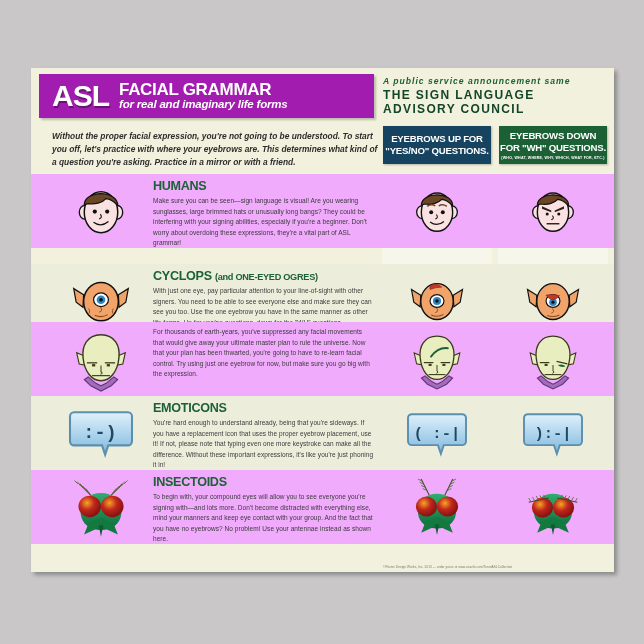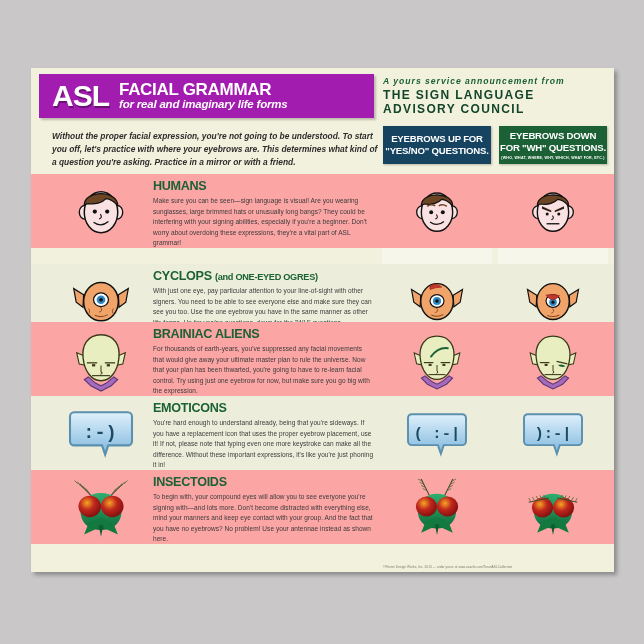--- a/index.html
+++ b/index.html
@@ -64,21 +64,21 @@
     box-shadow:1px 1px 2px rgba(0,0,0,.25);
   }
   .banner .b1{font-weight:bold;font-size:9.6px;line-height:1.22;letter-spacing:-0.2px;}
   .banner .b2{font-size:3.6px;font-weight:bold;letter-spacing:.2px;margin-top:2px;}
   #banner-up{left:352px;background:#154360;}
   #banner-down{left:468px;background:#1c6135;}
 
   
   .row{position:absolute;left:0;width:100%;height:74px;}
   .row.alt{background:#eceedb;}
-  .row.plain{background:#fca5a5;}
+  .row.plain{background:#f0abfc;}
   #row-0{top:106px;}
   #row-1{top:196px;padding-left:12px;}
   #row-2{top:254px;}
   #row-3{top:328px;}
   #row-4{top:402px;}
   
   .colband{position:absolute;top:106px;height:370px;width:110px;}
   #colband-up{left:351px;background:rgba(255,255,255,.40);}
   #colband-down{left:467px;background:rgba(255,255,255,.40);}
 
@@ -118,21 +118,21 @@
 
   <div class="hdr">
     <div class="hdr-left">
       <div class="asl">ASL</div>
       <div class="hdr-txt">
         <div class="hdr-t1">FACIAL GRAMMAR</div>
         <div class="hdr-t2">for real and imaginary life forms</div>
       </div>
     </div>
     <div class="hdr-right">
-      <div class="psa">A yours service announcement from</div>
+      <div class="psa">A public service announcement same</div>
       <div class="council">THE SIGN LANGUAGE ADVISORY COUNCIL</div>
     </div>
   </div>
 
   <div class="intro">Without the proper facial expression, you're not going to be understood. To start you off, let's practice with where your eyebrows are. This determines what kind of a question you're asking. Practice in a mirror or with a friend.</div>
 
   <div class="banner" id="banner-up">
     <div class="b1">EYEBROWS UP FOR "YES/NO" QUESTIONS.</div>
   </div>
   <div class="banner" id="banner-down">
@@ -246,21 +246,20 @@
         <path d="M28 56 L44 56" stroke="#3a3a1a" stroke-width="2"></path>
         <path d="M56 56 L72 56" stroke="#3a3a1a" stroke-width="2"></path>
         <rect x="36" y="58" width="5" height="3.6" fill="#3a3a1a"></rect>
         <rect x="59" y="58" width="5" height="3.6" fill="#3a3a1a"></rect>
         <path d="M50 60 L50 70 q4 2 -1 4" fill="none" stroke="#3a3a1a" stroke-width="1.6"></path>
         <path d="M36 76 L64 76" stroke="#3a3a1a" stroke-width="1.8"></path>
         <path d="M24 82 L34 92 L50 100 L66 92 L76 82 L70 78 L58 88 L50 92 L42 88 L30 78 Z" fill="#a569bd" stroke="#5b3a74" stroke-width="1.8"></path>
       </svg>
     </div>
     <div class="copy">
-      <h3><span>BRAINIAC ALIENS</span></h3>
       <p>For thousands of earth-years, you've suppressed any facial movements that would give away your ultimate master plan to rule the universe. Now that your plan has been thwarted, you're going to have to re-learn facial control. Try using just one eyebrow for now, but make sure you go big with the expression.</p>
     </div>
     <div class="cell-art art-up">
       <svg width="60" height="60" viewBox="0 0 100 100">
         <path d="M26 46 L12 40 L16 58 L26 60 Z" fill="#e9eec0" stroke="#3a3a1a" stroke-width="1.8"></path>
         <path d="M74 46 L88 40 L84 58 L74 60 Z" fill="#e9eec0" stroke="#3a3a1a" stroke-width="1.8"></path>
         <path d="M50 12 C72 12, 80 30, 78 48 C76 70, 64 84, 50 84 C36 84, 24 70, 22 48 C20 30, 28 12, 50 12 Z" fill="#e9eec0" stroke="#3a3a1a" stroke-width="2.2"></path>
         <path d="M40 46 q12 -16 28 -14" fill="none" stroke="#1c6135" stroke-width="3.2" stroke-linecap="round"></path>
         <path d="M28 56 L44 56" stroke="#3a3a1a" stroke-width="2"></path>
         <path d="M56 56 L72 56" stroke="#3a3a1a" stroke-width="2"></path>

